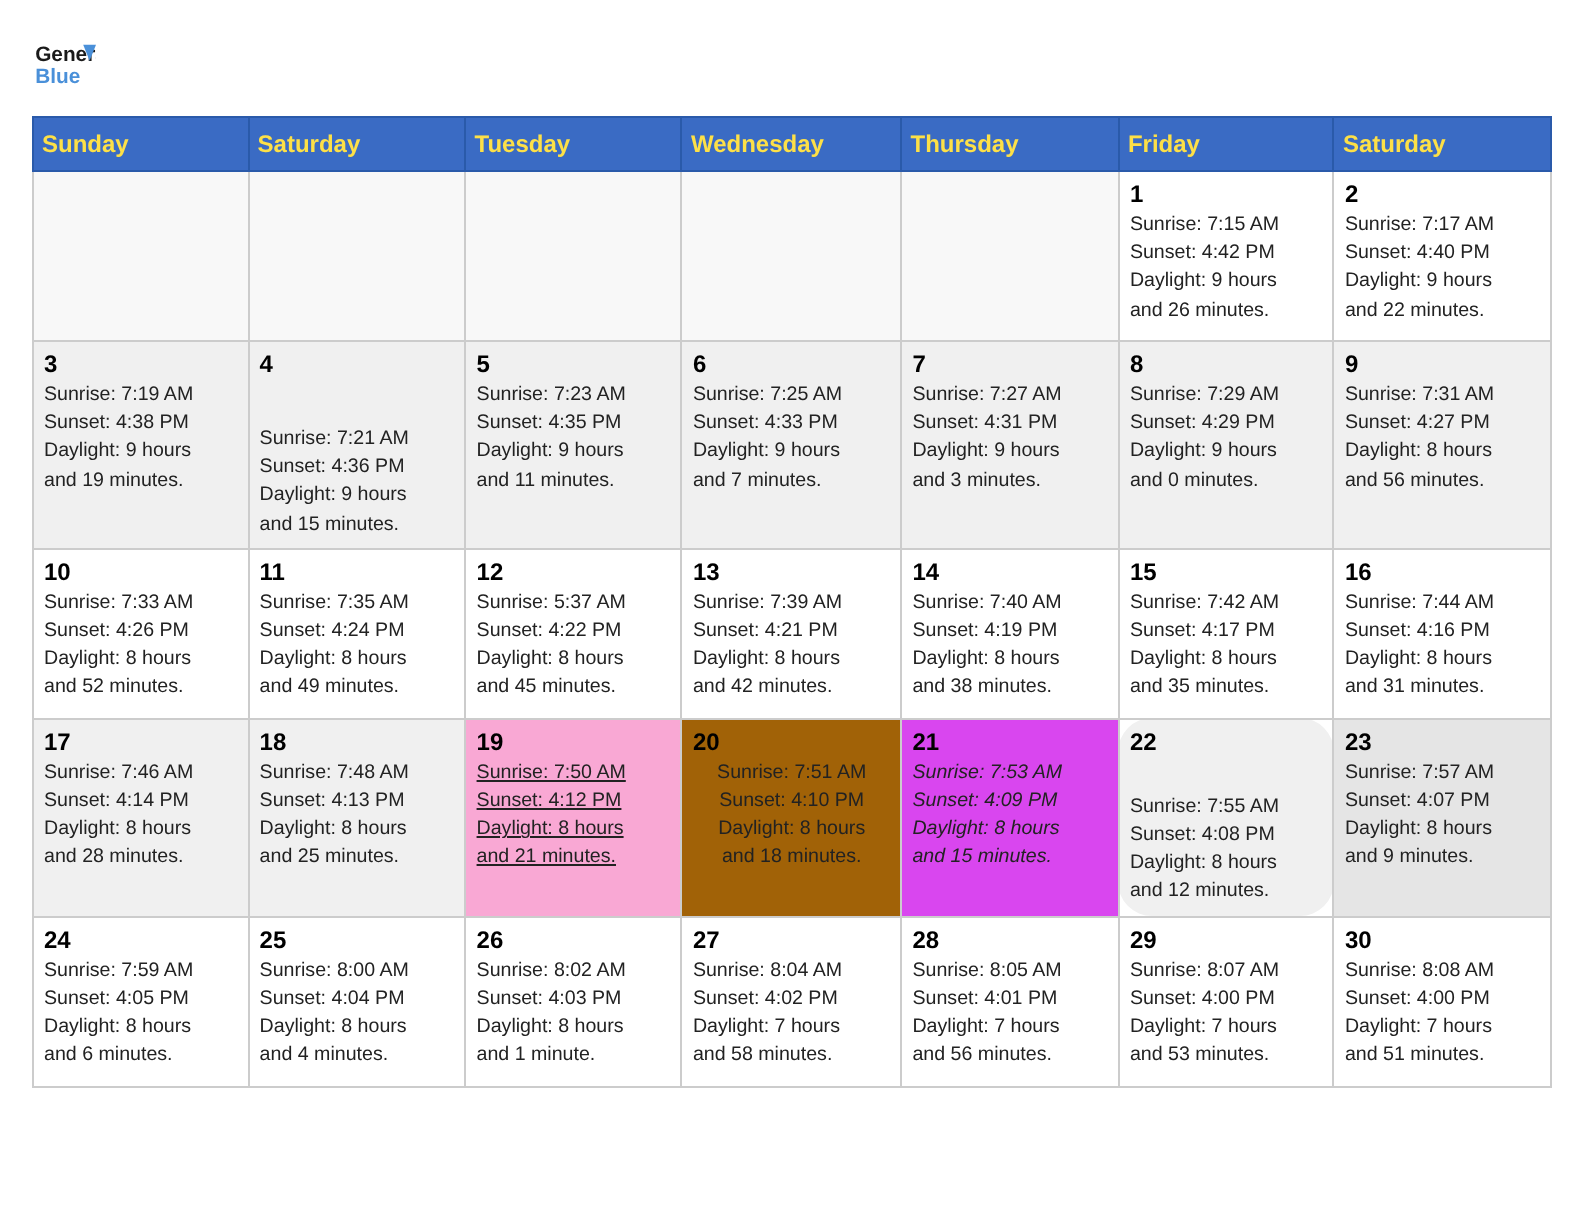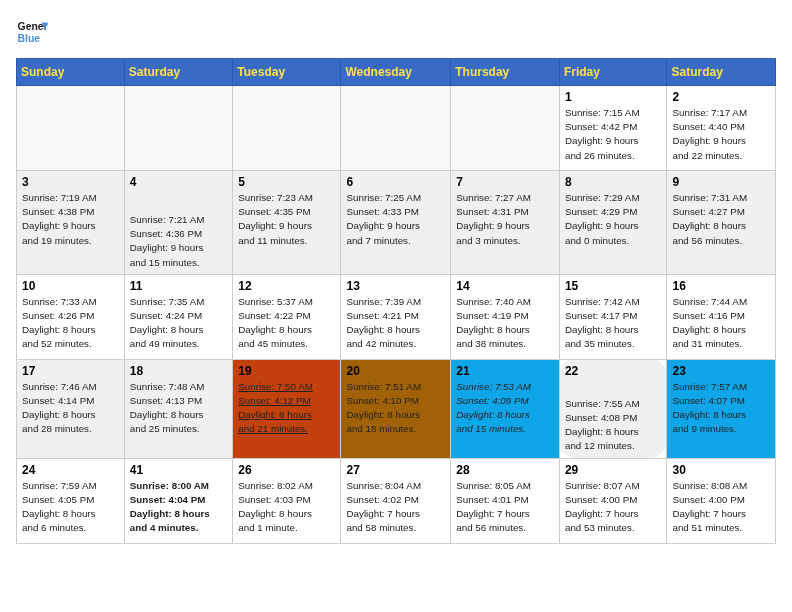--- a/index.html
+++ b/index.html
@@ -241,67 +241,67 @@
 Daylight: 8 hours
 and 28 minutes.</div>
         </td>
         <td class="shaded" style="background: rgb(240, 240, 240);">
           <span class="day-number">18</span>
           <div class="day-info" style="white-space: pre-line;">Sunrise: 7:48 AM
 Sunset: 4:13 PM
 Daylight: 8 hours
 and 25 minutes.</div>
         </td>
-        <td class="shaded" style="background: #c2410c; margin-left: 24px;">
+        <td class="shaded" style="background: #f9a8d4; margin-left: 24px;">
           <span class="day-number">19</span>
           <div class="day-info" style="white-space: pre-line; text-decoration: underline;">Sunrise: 7:50 AM
 Sunset: 4:12 PM
 Daylight: 8 hours
 and 21 minutes.</div>
         </td>
         <td class="shaded" style="background: #a16207;">
           <span class="day-number">20</span>
-          <div class="day-info" style="white-space: pre-line;">Sunrise: 7:51 AM
+          <div class="day-info" style="white-space: pre-line; text-align: center;">Sunrise: 7:51 AM
 Sunset: 4:10 PM
 Daylight: 8 hours
 and 18 minutes.</div>
         </td>
-        <td class="shaded" style="background: #0ea5e9;">
+        <td class="shaded" style="background: #d946ef;">
           <span class="day-number">21</span>
           <div class="day-info" style="white-space: pre-line; font-style: italic;">Sunrise: 7:53 AM
 Sunset: 4:09 PM
 Daylight: 8 hours
 and 15 minutes.</div>
         </td>
         <td class="shaded" style="background: rgb(240, 240, 240); border-radius: 17px;">
           <span class="day-number">22</span>
           <div class="day-info" style="white-space: pre-line; margin-top: 19px;">Sunrise: 7:55 AM
 Sunset: 4:08 PM
 Daylight: 8 hours
 and 12 minutes.</div>
         </td>
-        <td class="shaded" style="background: #0ea5e9;">
+        <td class="shaded" style="background: #e5e5e5;">
           <span class="day-number">23</span>
           <div class="day-info" style="white-space: pre-line;">Sunrise: 7:57 AM
 Sunset: 4:07 PM
 Daylight: 8 hours
 and 9 minutes.</div>
         </td>
       </tr>
       <tr class="week-row">
         <td class="">
           <span class="day-number">24</span>
           <div class="day-info" style="white-space: pre-line;">Sunrise: 7:59 AM
 Sunset: 4:05 PM
 Daylight: 8 hours
 and 6 minutes.</div>
         </td>
         <td class="">
-          <span class="day-number">41</span>
-          <div class="day-info" style="white-space: pre-line; font-weight: bold;">Sunrise: 8:00 AM
+          <span class="day-number">25</span>
+          <div class="day-info" style="white-space: pre-line;">Sunrise: 8:00 AM
 Sunset: 4:04 PM
 Daylight: 8 hours
 and 4 minutes.</div>
         </td>
         <td class="">
           <span class="day-number">26</span>
           <div class="day-info" style="white-space: pre-line;">Sunrise: 8:02 AM
 Sunset: 4:03 PM
 Daylight: 8 hours
 and 1 minute.</div>

